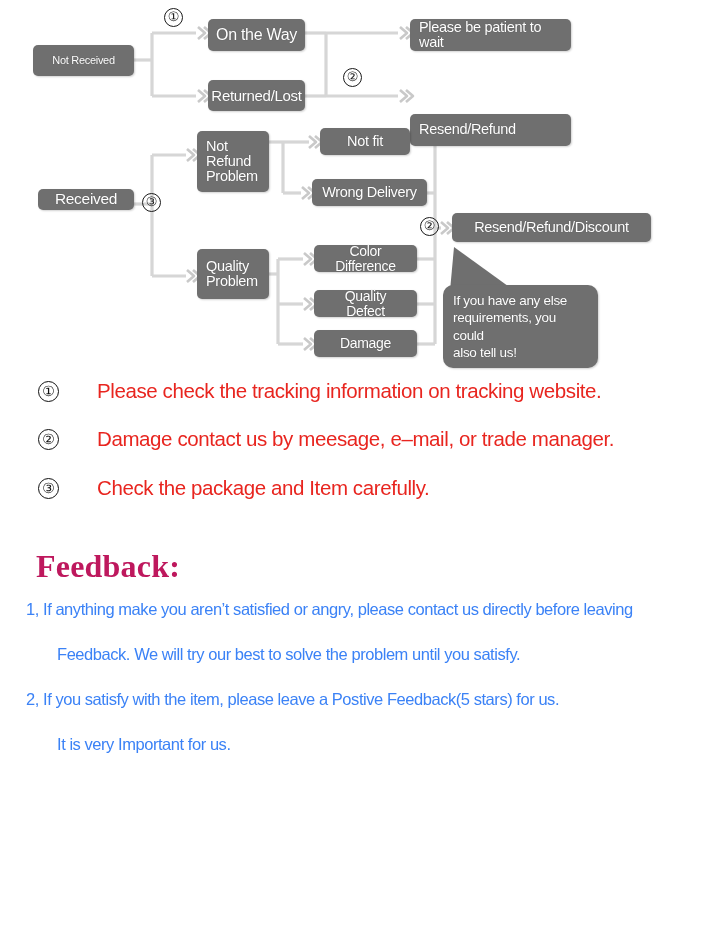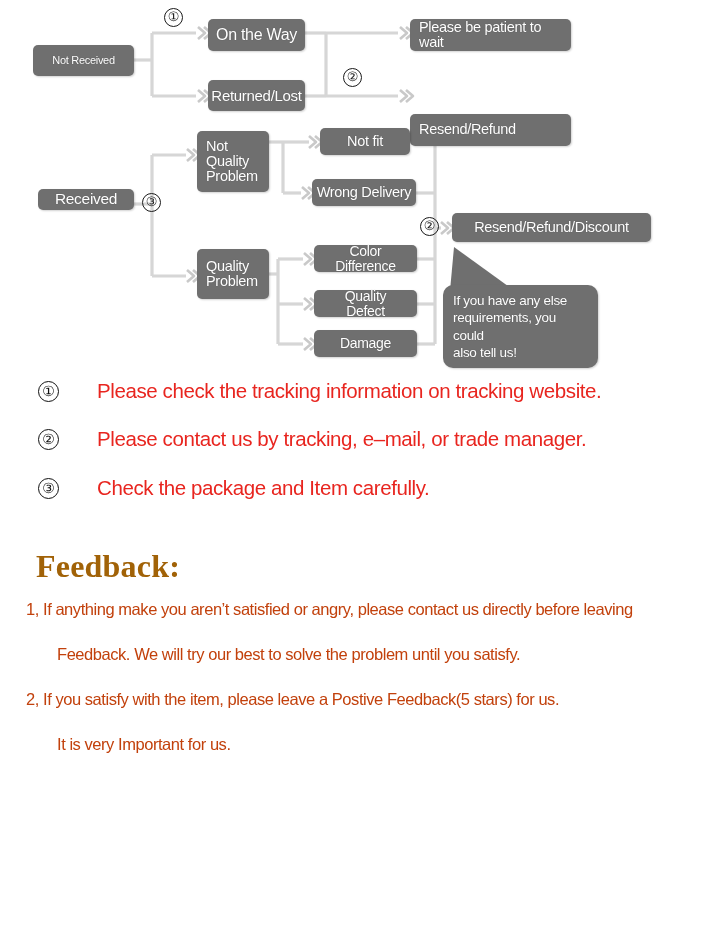--- a/index.html
+++ b/index.html
@@ -96,21 +96,21 @@
     position: absolute;
     left: 36px; top: 548px;
     color: #1f3a8a;
     font-family: "Liberation Serif", serif;
     font-weight: bold;
     font-size: 32px;
     letter-spacing: 0.2px;
   }
   .fb-line {
     position: absolute;
-    color: #c2410c;
+    color: #3b82f6;
     font-size: 16.5px;
     font-family: "Liberation Sans", sans-serif;
     letter-spacing: -0.45px;
     white-space: nowrap;
   }
 </style>
 </head>
 <body>
 
 <div id="page">
@@ -182,26 +182,26 @@
       <path d="M14,12 L72,54 L10,56 Z" fill="#6f6f6f"></path>
     </svg>
 
     <div class="node center" style="left: 33px; top: 45px; width: 101px; height: 31px; font-size: 11px; padding: 0px 6px;">Not Received</div>
     <div class="node center" style="left: 208px; top: 19px; width: 97px; height: 32px; font-size: 16px; padding: 0px 6px;">On the Way</div>
     <div class="node center" style="left: 208px; top: 80px; width: 97px; height: 31px; font-size: 15px; padding: 0px 6px;">Returned/Lost</div>
     <div class="node left" style="left: 410px; top: 19px; width: 161px; height: 32px; font-size: 14.5px; padding: 0px 6px 0px 9px;">Please be patient to wait</div>
     <div class="node left" style="left: 410px; top: 80px; width: 161px; height: 32px; font-size: 14.5px; padding: 0px 6px 0px 9px; margin-top: 34px;">Resend/Refund</div>
     <div class="node center" style="left: 38px; top: 189px; width: 96px; height: 21px; font-size: 15.5px; padding: 0px 6px;">Received</div>
     <div class="node left" style="left: 197px; top: 131px; width: 72px; height: 61px; font-size: 14.5px; padding: 0px 6px 0px 9px;">Not
-Quality
+Refund
 Problem</div>
     <div class="node left" style="left: 197px; top: 249px; width: 72px; height: 50px; font-size: 14.5px; padding: 0px 6px 0px 9px;">Quality
 Problem</div>
     <div class="node center" style="left: 320px; top: 128px; width: 90px; height: 27px; font-size: 14.5px; padding: 0px 6px;">Not fit</div>
-    <div class="node center" style="left: 312px; top: 179px; width: 104px; height: 27px; font-size: 14.5px; padding: 0px 0;">Wrong Delivery</div>
+    <div class="node center" style="left: 312px; top: 179px; width: 115px; height: 27px; font-size: 14.5px; padding: 0px 0;">Wrong Delivery</div>
     <div class="node center" style="left: 314px; top: 245px; width: 103px; height: 27px; font-size: 14px; padding: 0px 6px;">Color Difference</div>
     <div class="node center" style="left: 314px; top: 290px; width: 103px; height: 27px; font-size: 14px; padding: 0px 14px;">Quality Defect</div>
     <div class="node center" style="left: 314px; top: 330px; width: 103px; height: 27px; font-size: 14px; padding: 0px 6px;">Damage</div>
     <div class="node center" style="left: 452px; top: 213px; width: 199px; height: 29px; font-size: 14.5px; padding: 0px 6px;">Resend/Refund/Discount</div>
 
     <div class="marker" style="left: 164px; top: 8px;">①</div>
     <div class="marker" style="left: 343px; top: 68px;">②</div>
     <div class="marker" style="left: 142px; top: 193px;">③</div>
     <div class="marker" style="left: 420px; top: 217px;">②</div>
 
@@ -209,27 +209,27 @@
 requirements, you could
 also tell us!</div>
   </div>
 
   <div class="redline" style="left: 38px; top: 379px;">
     <span class="circ-num">①</span>
     <span class="red-txt">Please check the tracking information on tracking website.</span>
   </div>
   <div class="redline" style="left: 38px; top: 427px;">
     <span class="circ-num">②</span>
-    <span class="red-txt">Please contact us by tracking, e–mail, or trade manager.</span>
+    <span class="red-txt">Damage contact us by meesage, e–mail, or trade manager.</span>
   </div>
   <div class="redline" style="left: 38px; top: 476px;">
     <span class="circ-num">③</span>
     <span class="red-txt">Check the package and Item carefully.</span>
   </div>
 
-  <div id="feedback-title" style="color: #a16207;">Feedback:</div>
+  <div id="feedback-title" style="color: #be185d;">Feedback:</div>
 
   <div class="fb-line" style="left: 26px; top: 600px;">1, If anything make you aren’t satisfied or angry, please contact us directly before leaving</div>
   <div class="fb-line" style="left: 57px; top: 645px;">Feedback. We will try our best to solve the problem until you satisfy.</div>
   <div class="fb-line" style="left: 26px; top: 690px;">2, If you satisfy with the item, please leave a Postive Feedback(5 stars) for us.</div>
   <div class="fb-line" style="left: 57px; top: 735px;">It is very Important for us.</div>
 
 </div>
 
 </body></html>

